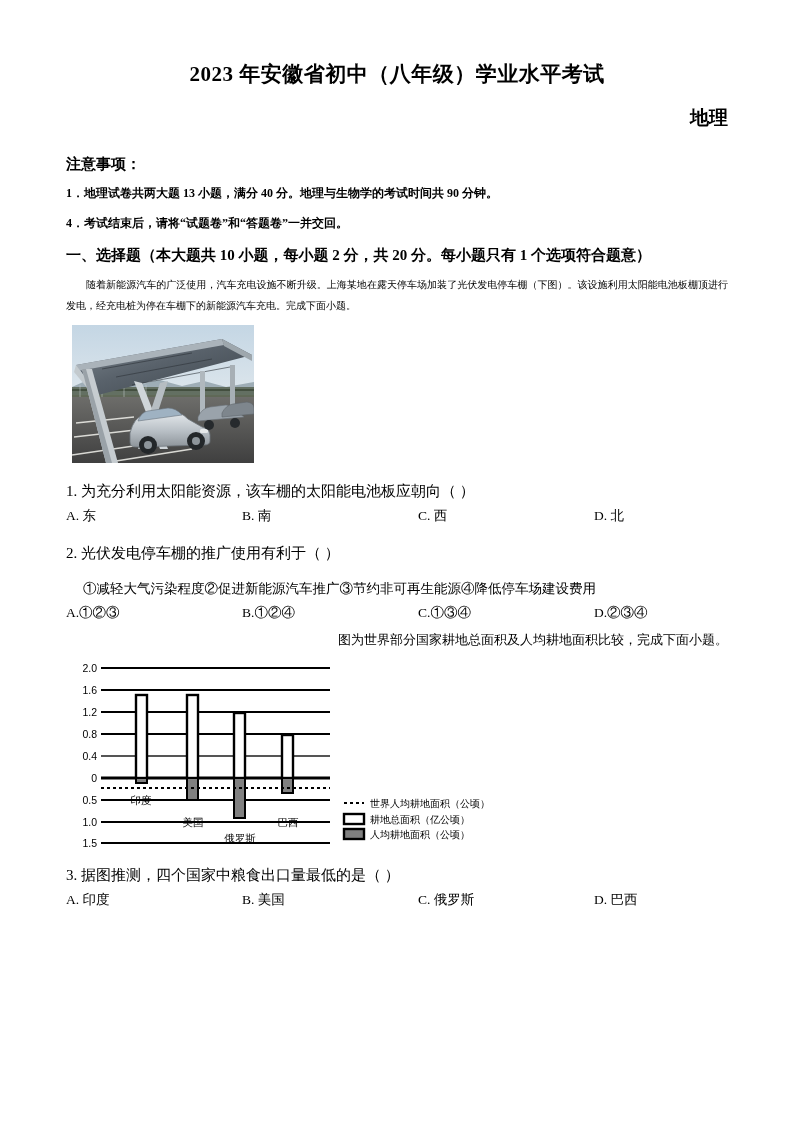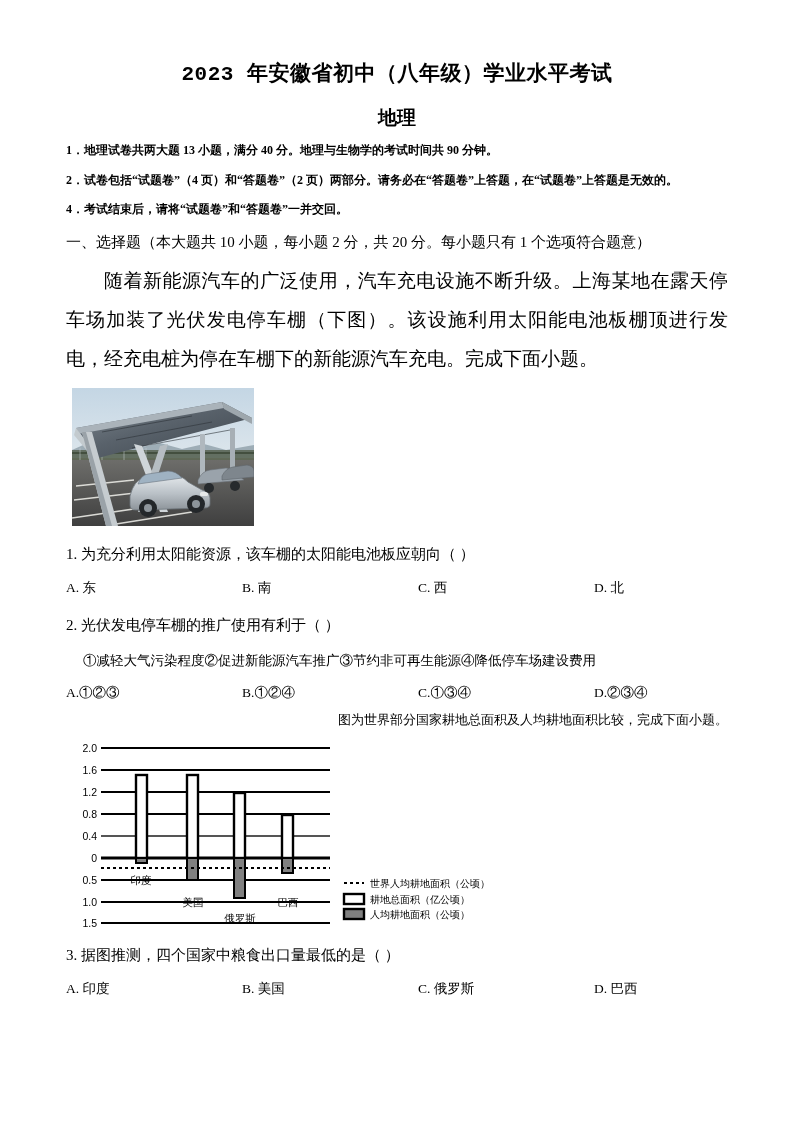--- a/index.html
+++ b/index.html
@@ -30,24 +30,23 @@
   }
 
   
   .doc-title {
     text-align: center;
     font-size: 21px;
     font-weight: bold;
     letter-spacing: 0.5px;
     margin-top: 62px;
     line-height: 1.2;
-    font-family: Liberation Mono, monospace;
   }
   .doc-subtitle {
-    text-align: center;
+    text-align: right;
     font-size: 19px;
     font-weight: bold;
     margin-top: 20px;
     line-height: 1.2;
   }
 
   
   .notice-head {
     font-size: 15px;
     font-weight: bold;
@@ -56,28 +55,28 @@
   }
   .notice-item {
     font-size: 12px;
     font-weight: bold;
     margin-top: 11px;
     line-height: 1.55;
     text-align: justify;
   }
   .section-head {
     font-size: 15px;
-    font-weight: normal;
+    font-weight: bold;
     margin-top: 13px;
     line-height: 1.4;
   }
 
   
   .passage {
-    font-size: 19px;
+    font-size: 10px;
     line-height: 2.05;
     text-indent: 2em;
     margin-top: 9px;
     text-align: justify;
     font-family: "Liberation Serif", "DejaVu Serif", serif;
   }
 
   
   .figure-wrap {
     margin-top: 9px;
@@ -100,21 +99,21 @@
     margin-top: 16px;
   }
   .q-sub {
     font-size: 13.5px;
     line-height: 1.6;
     margin-top: 13px;
     margin-left: 17px;
   }
   .options {
     display: flex;
-    margin-top: 13px;
+    margin-top: 4px;
     font-size: 13.5px;
   }
   .options > span {
     display: inline-block;
   }
   .opt-0 { width: 176px; }
   .opt-1 { width: 176px; }
   .opt-2 { width: 176px; }
   .opt-3 { width: 130px; }
 
@@ -135,22 +134,22 @@
 </style>
 </head>
 <body>
 
 <div class="page">
   <div class="content">
 
     <div class="doc-title">2023 年安徽省初中（八年级）学业水平考试</div>
     <div class="doc-subtitle">地理</div>
 
+    <div class="notice-head">注意事项：</div>
     <div class="notice-item">1．地理试卷共两大题 13 小题，满分 40 分。地理与生物学的考试时间共 90 分钟。</div>
-    <div class="notice-item">2．试卷包括“试题卷”（4 页）和“答题卷”（2 页）两部分。请务必在“答题卷”上答题，在“试题卷”上答题是无效的。</div>
     <div class="notice-item">4．考试结束后，请将“试题卷”和“答题卷”一并交回。</div>
 
     <div class="section-head">一、选择题（本大题共 10 小题，每小题 2 分，共 20 分。每小题只有 1 个选项符合题意）</div>
 
     <div class="passage">随着新能源汽车的广泛使用，汽车充电设施不断升级。上海某地在露天停车场加装了光伏发电停车棚（下图）。该设施利用太阳能电池板棚顶进行发电，经充电桩为停在车棚下的新能源汽车充电。完成下面小题。</div>
 
     <div class="figure-wrap">
       <div class="photo">
         <svg width="182" height="138" viewBox="0 0 182 138" xmlns="http://www.w3.org/2000/svg">
           <defs>

